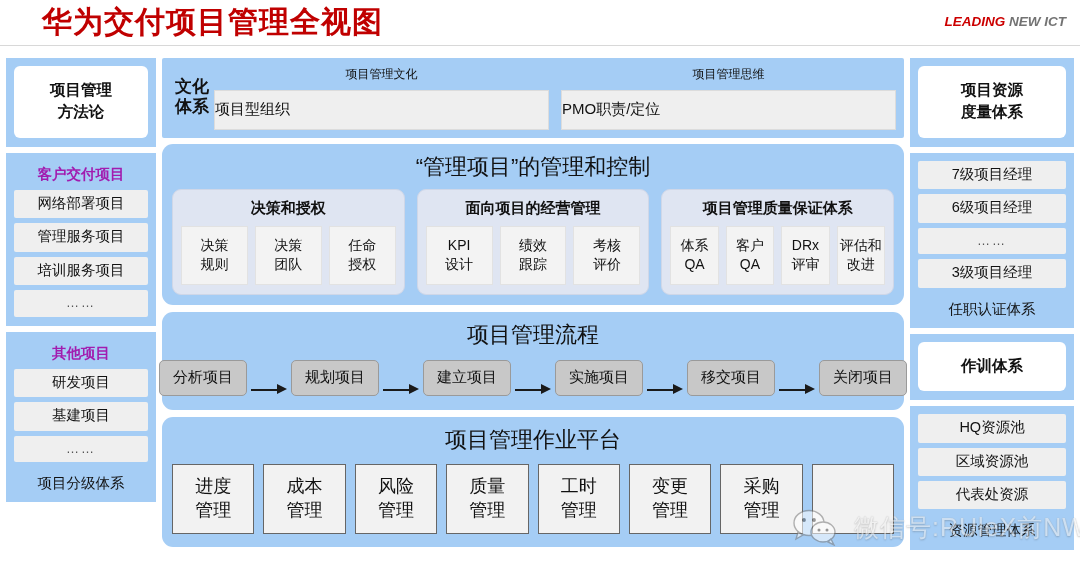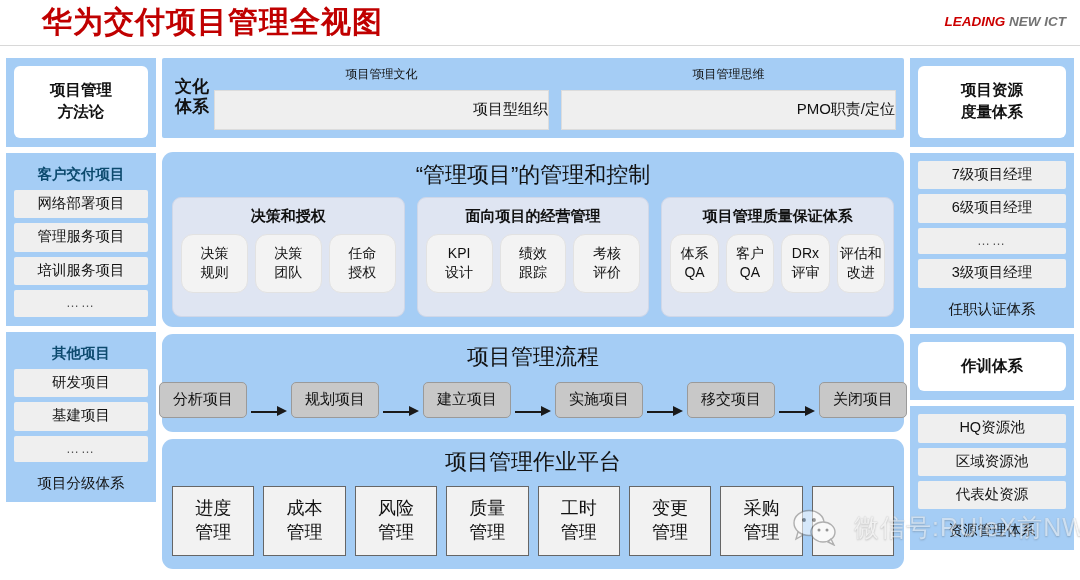--- a/index.html
+++ b/index.html
@@ -39,21 +39,21 @@
   .col-right { position: absolute; left: 910px; top: 58px; width: 164px; }
 
   
   .sideblock {
     background: #a5cdf5;
     padding: 8px 8px 9px 8px;
     margin-bottom: 6px;
   }
   .sideblock .hd {
     text-align: center; font-size: 14.5px; font-weight: bold;
-    color: #0c4a6e; padding: 4px 0 7px 0; line-height: 1.25;
+    color: #a21caf; padding: 4px 0 7px 0; line-height: 1.25;
   }
   .sideblock .ft {
     text-align: center; font-size: 14.5px; color: #111;
     padding: 7px 0 1px 0; line-height: 1.25;
   }
   .chip {
     background: #efefef; border-radius: 2px;
     text-align: center; font-size: 14.5px; color: #111;
     padding: 5px 0 6px 0; margin-bottom: 5px; line-height: 1.2;
     white-space: nowrap;
@@ -74,52 +74,52 @@
   }
   .panel-title {
     text-align: center; font-size: 22px; color: #111;
     padding: 4px 0 9px 0; line-height: 1.2; white-space: nowrap;
   }
 
   
   #culture {
     display: flex; align-items: stretch;
     background: #a5cdf5; border-radius: 2px;
-    padding: 6px 8px 8px 8px; margin-bottom: 14px;
+    padding: 6px 8px 8px 8px; margin-bottom: 6px;
   }
   #culture .cul-label {
     flex: 0 0 44px; display: flex; align-items: center; justify-content: center;
     font-size: 17px; font-weight: bold; color: #111; line-height: 1.2;
     text-align: center;
   }
   #culture .cul-cols { flex: 1; display: flex; gap: 12px; }
   #culture .cul-col { flex: 1; }
   #culture .cul-hd {
     text-align: center; font-size: 12px; color: #111; padding: 2px 0 7px 0;
   }
   #culture .cul-box {
     background: #efefef; border: 1px solid #dcdcdc;
-    text-align: right; font-size: 15px; color: #111;
+    text-align: left; font-size: 15px; color: #111;
     padding: 9px 0 10px 0;
   }
 
   
   .groups { display: flex; gap: 12px; }
   .group {
     flex: 1; background: #dfe5f2; border: 1px solid #cfd7e8;
-    border-radius: 9px; padding: 6px 8px 23px 8px;
+    border-radius: 9px; padding: 6px 8px 9px 8px;
   }
   .group-title {
     text-align: center; font-size: 15px; font-weight: bold; color: #111;
     padding: 3px 0 8px 0; white-space: nowrap;
   }
   .group-items { display: flex; gap: 7px; justify-content: center; }
   .gitem {
     flex: 1; background: #f3f3f3; border: 1px solid #e2e2e2;
-    border-radius: 12px;
+    border-radius: 0;
     text-align: center; font-size: 14px; color: #111;
     padding: 9px 2px 10px 2px; line-height: 1.35;
   }
   .gitem .l2 { display: block; }
 
   
   .flow { display: flex; align-items: flex-end; justify-content: center; padding: 2px 0 4px 0; }
   .flow-step {
     background: #c8c8c8; border: 1px solid #9a9a9a; border-radius: 5px;
     font-size: 15px; color: #111; padding: 7px 13px 8px 13px;

